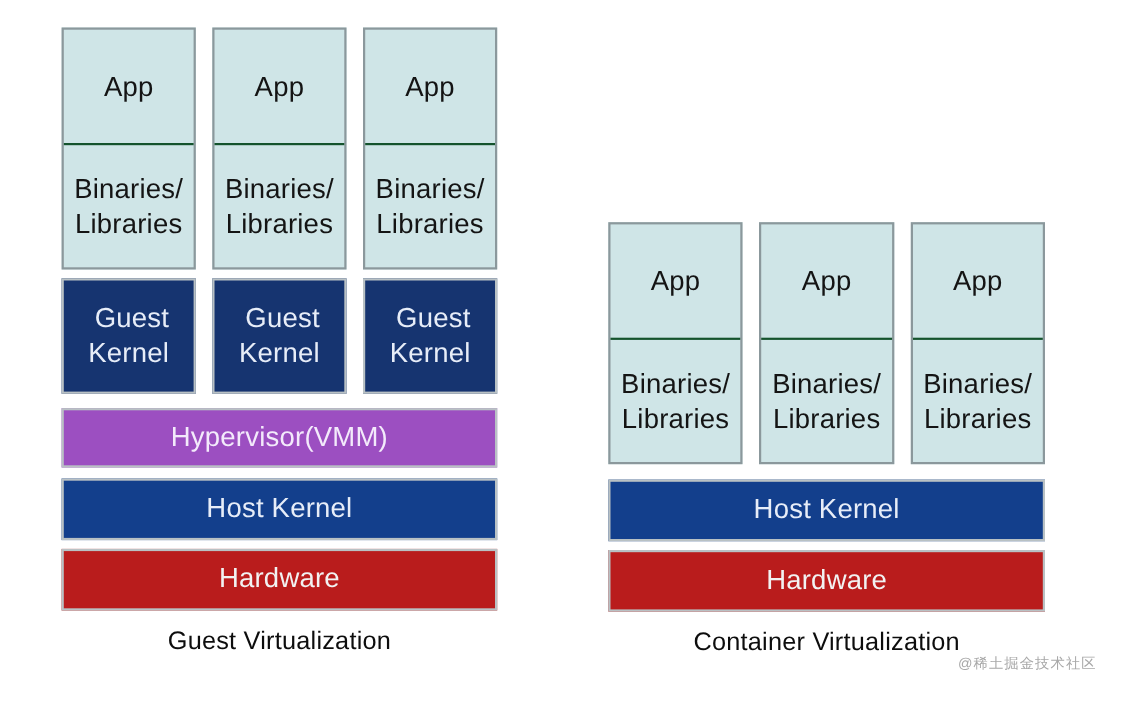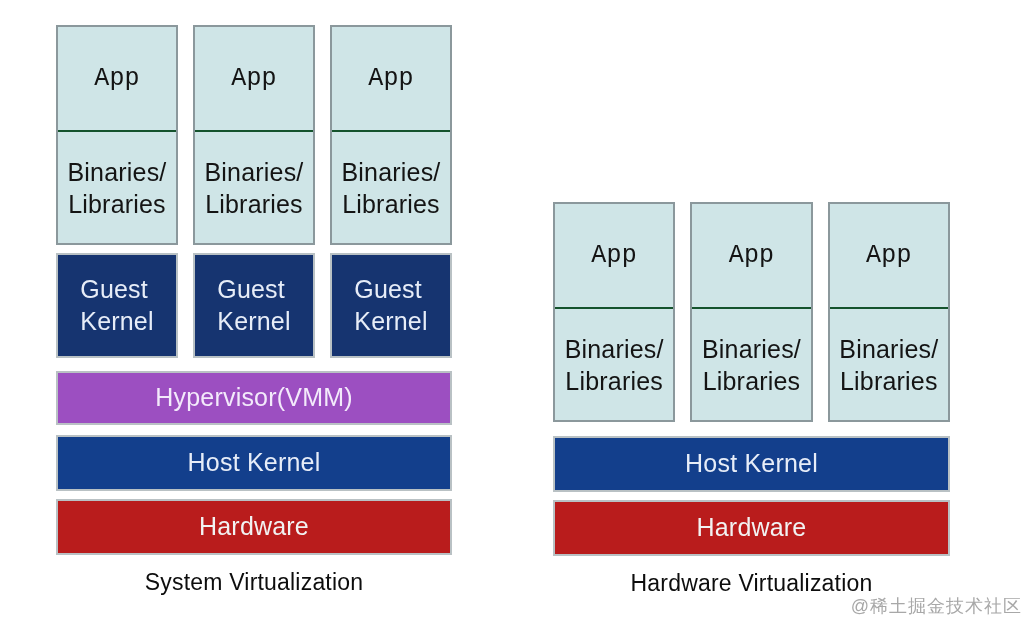--- a/index.html
+++ b/index.html
@@ -17,44 +17,44 @@
   .stackcol {
     flex:1;
     background:#cfe5e7;
     border:2px solid #8b989c;
   }
   .cell {
     display:flex; align-items:center; justify-content:center;
     text-align:center; font-size:25px; color:#141414;
     line-height:1.28; letter-spacing:0.2px;
   }
-  .cell-app  { height:103px;font-family:Liberation Mono, monospace; }
+  .cell-app  { height:103px; }
   .cell-libs { height:111px; border-top:2px solid #14532d; white-space:pre-line; }
 
   .darkbox {
     display:flex; align-items:center; justify-content:center;
-    text-align:left; font-size:25px; color:#e7edf8;
+    text-align:right; font-size:25px; color:#e7edf8;
     border:2px solid #b9c1c4; line-height:1.25; letter-spacing:0.2px;
   }
   .guest-row { margin-top:8px; display:flex; gap:15px; }
   .guest { flex:1; height:101px; background:#163470; white-space:pre-line; }
 
   .bar { width:auto; }
   .hypervisor { margin-top:13px; height:50px; background:#9c4fc1; color:#f3eafb; }
   .hostkernel { margin-top:10px; height:52px; background:#133f8c; }
   .hostkernel-r { margin-top:14px; height:52px; background:#133f8c; }
   .hardware  { margin-top:8px; height:52px; background:#b91c1c; color:#f2f2f2; }
 
   .caption {
     margin-top:14px; text-align:center;
     font-size:23px; color:#0d0d0d; letter-spacing:0.2px;
   }
   .watermark {
-    position:absolute; top:594px; right:2px;
-    font-size:18px; color:#a8a8a8; letter-spacing:1px;text-align:center;
+    position:absolute; top:594px; right:27px;
+    font-size:13px; color:#a8a8a8; letter-spacing:1px;text-align:center;
   }
 </style>
 </head>
 <body>
 
 <div class="panel" id="system-panel">
   <div class="cols">
     <div class="stackcol">
       <div class="cell cell-app">App</div>
       <div class="cell cell-libs">Binaries/
@@ -78,21 +78,21 @@
     <div class="darkbox guest">Guest
 Kernel</div>
     <div class="darkbox guest">Guest
 Kernel</div>
   </div>
 
   <div class="darkbox bar hypervisor">Hypervisor(VMM)</div>
   <div class="darkbox bar hostkernel">Host Kernel</div>
   <div class="darkbox bar hardware">Hardware</div>
 
-  <div class="caption">System Virtualization</div>
+  <div class="caption">Guest Virtualization</div>
 </div>
 
 <div class="panel" id="container-panel">
   <div class="cols">
     <div class="stackcol">
       <div class="cell cell-app">App</div>
       <div class="cell cell-libs">Binaries/
 Libraries</div>
     </div>
     <div class="stackcol">
@@ -103,16 +103,16 @@
     <div class="stackcol">
       <div class="cell cell-app">App</div>
       <div class="cell cell-libs">Binaries/
 Libraries</div>
     </div>
   </div>
 
   <div class="darkbox bar hostkernel-r">Host Kernel</div>
   <div class="darkbox bar hardware">Hardware</div>
 
-  <div class="caption">Hardware Virtualization</div>
+  <div class="caption">Container Virtualization</div>
 </div>
 
 <div class="watermark">@稀土掘金技术社区</div>
 
 </body></html>

